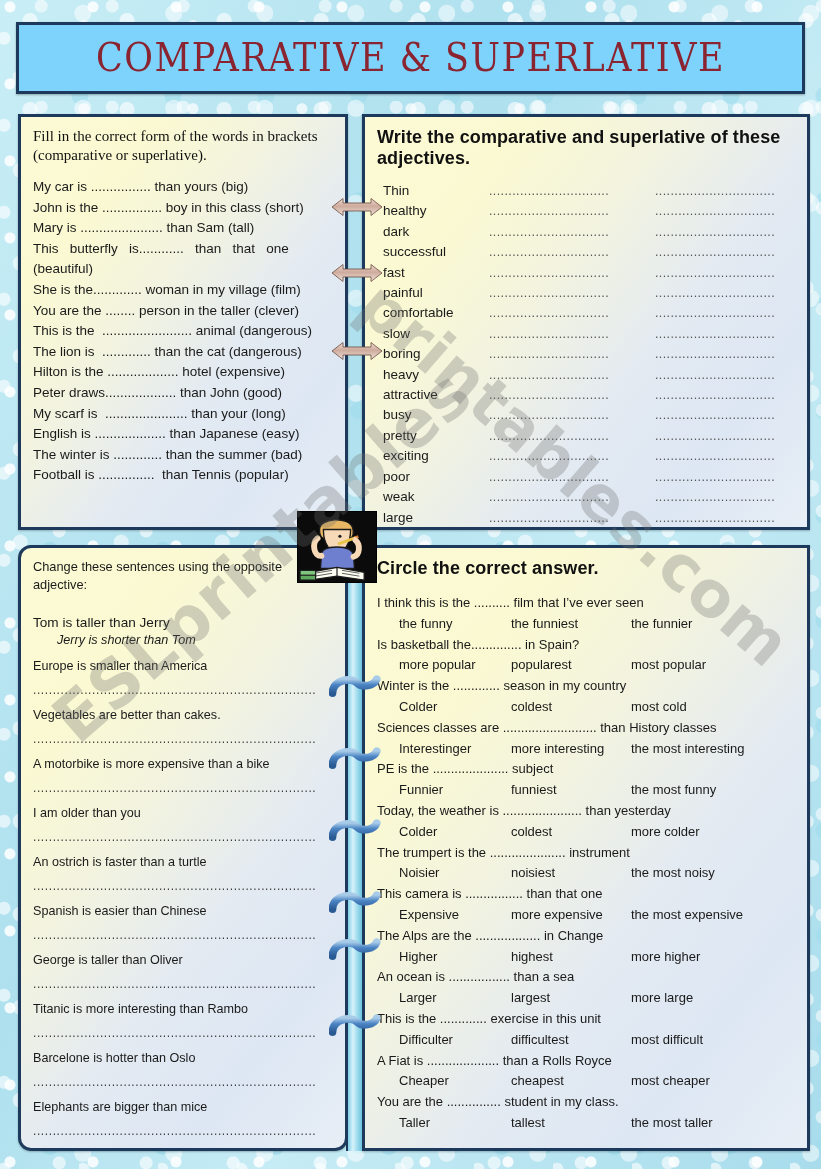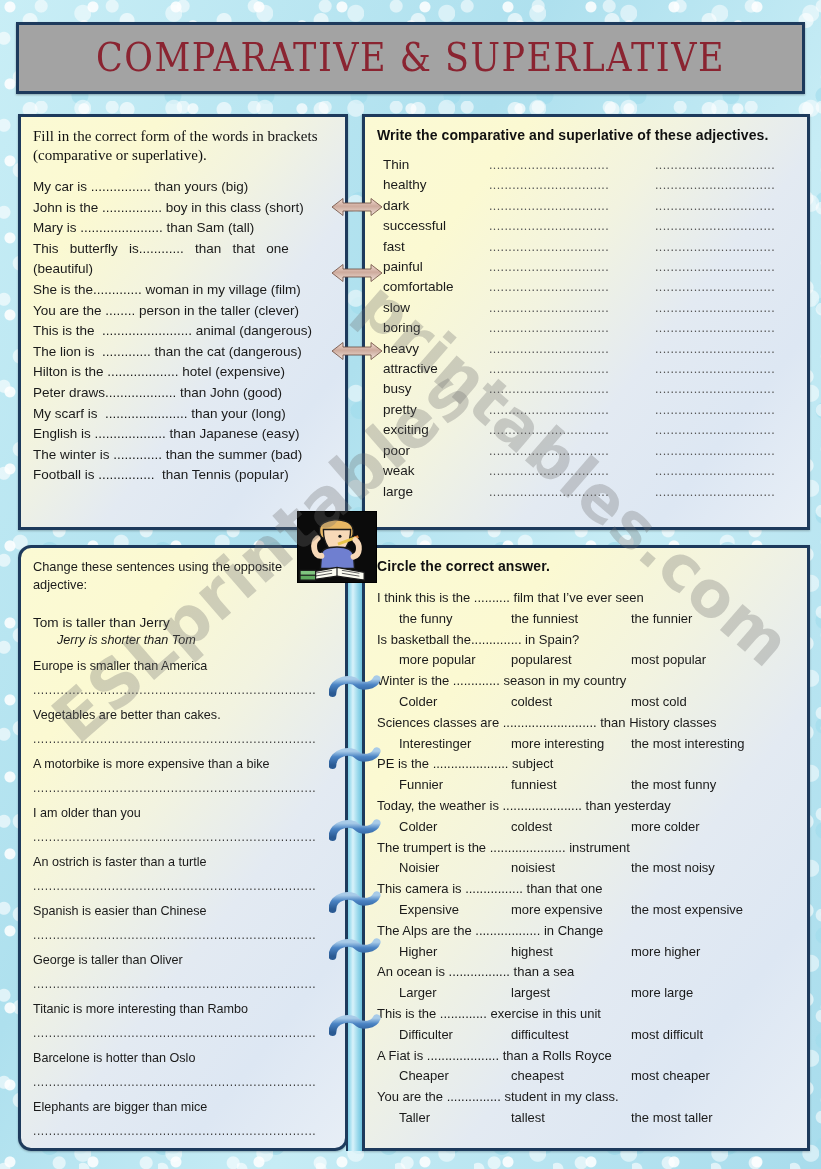--- a/index.html
+++ b/index.html
@@ -37,21 +37,21 @@
       79px 87px, 113px 99px, 87px 79px, 101px 93px, 93px 105px, 100% 100%;
   }
 
   
   .title-banner {
     position: absolute;
     left: 16px;
     top: 22px;
     width: 789px;
     height: 72px;
-    background: #a3a3a3;
+    background: #7dd3fc;
     border: 3px solid #1d3a5c;
     box-sizing: border-box;
     display: flex;
     align-items: center;
     justify-content: center;
     box-shadow: 0 1px 2px rgba(0,0,0,.3);
   }
   .title-text {
     font-family: "DejaVu Serif", serif;
     font-size: 35px;
@@ -83,21 +83,21 @@
   .panel-inner {
     position: relative;
     z-index: 2;
     padding: 10px 12px 6px 12px;
     height: 100%;
     box-sizing: border-box;
   }
 
   .heading {
     font-weight: bold;
-    font-size: 14px;
+    font-size: 18px;
     color: #111;
     margin-bottom: 2px;
     letter-spacing: .1px;
   }
 
   .body-line {
     font-size: 13.5px;
     color: #1a1a1a;
     line-height: 20.3px;
     white-space: pre-wrap;

